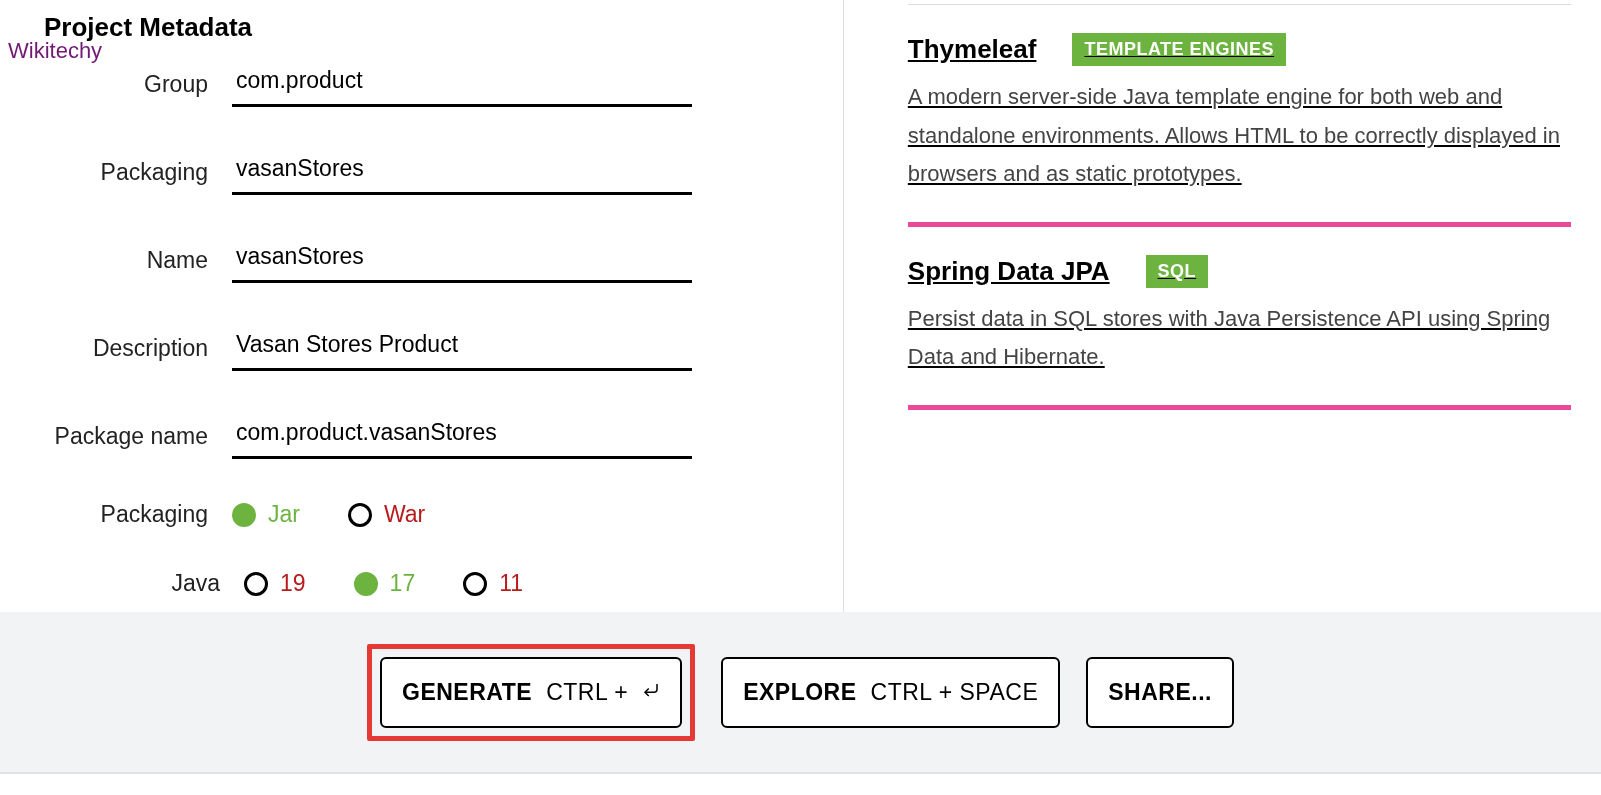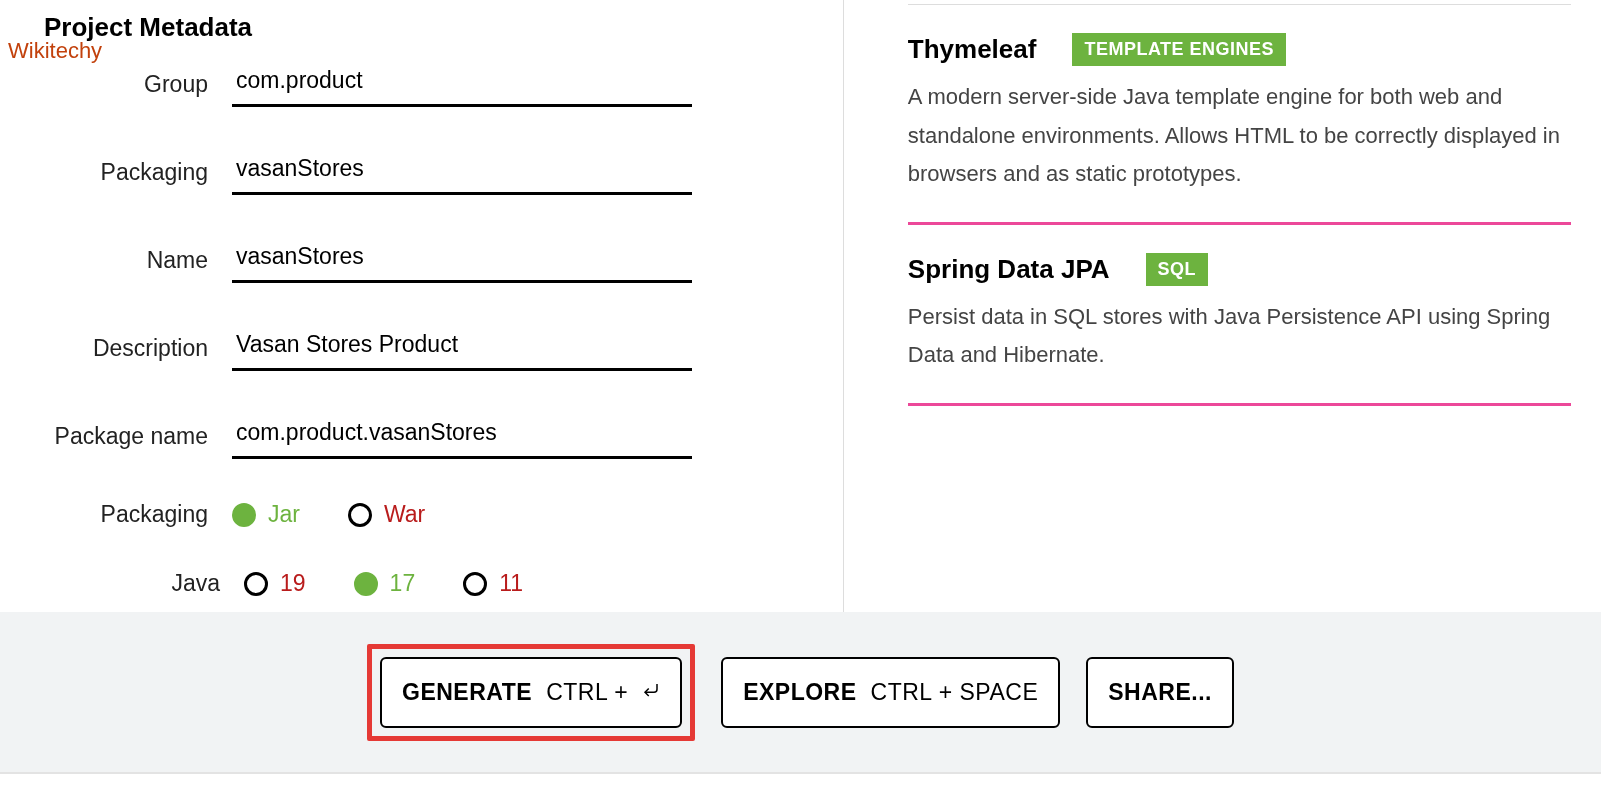--- a/index.html
+++ b/index.html
@@ -9,21 +9,21 @@
     color: #000;
     width: 1601px;
     height: 795px;
     position: relative;
     overflow: hidden;
   }
   .wikitechy {
     position: absolute;
     top: 38px;
     left: 8px;
-    color: #c2410c;
+    color: #701a75;
     font-size: 22px;
   }
   .content {
     display: flex;
     height: 612px;
   }
   .left-col {
     width: 923px;
     padding-right: 20px;
     border-right: 1px solid #ddd;
@@ -82,22 +82,23 @@
   }
   .radio-label.selected {
     color: #6db33f;
   }
   .right-col {
     width: 821px;
     padding-left: 64px;
     padding-right: 30px;
   }
   .dep-item {
-    border-bottom: 3px solid #ec4899;
+    border-bottom: 5px solid #ec4899;
     padding: 28px 0 28px 0;
+    text-decoration: underline;
   }
   .dep-header {
     display: flex;
     align-items: center;
     gap: 18px;
     margin-bottom: 12px;
   }
   .dep-name {
     font-size: 26px;
     font-weight: 700;

